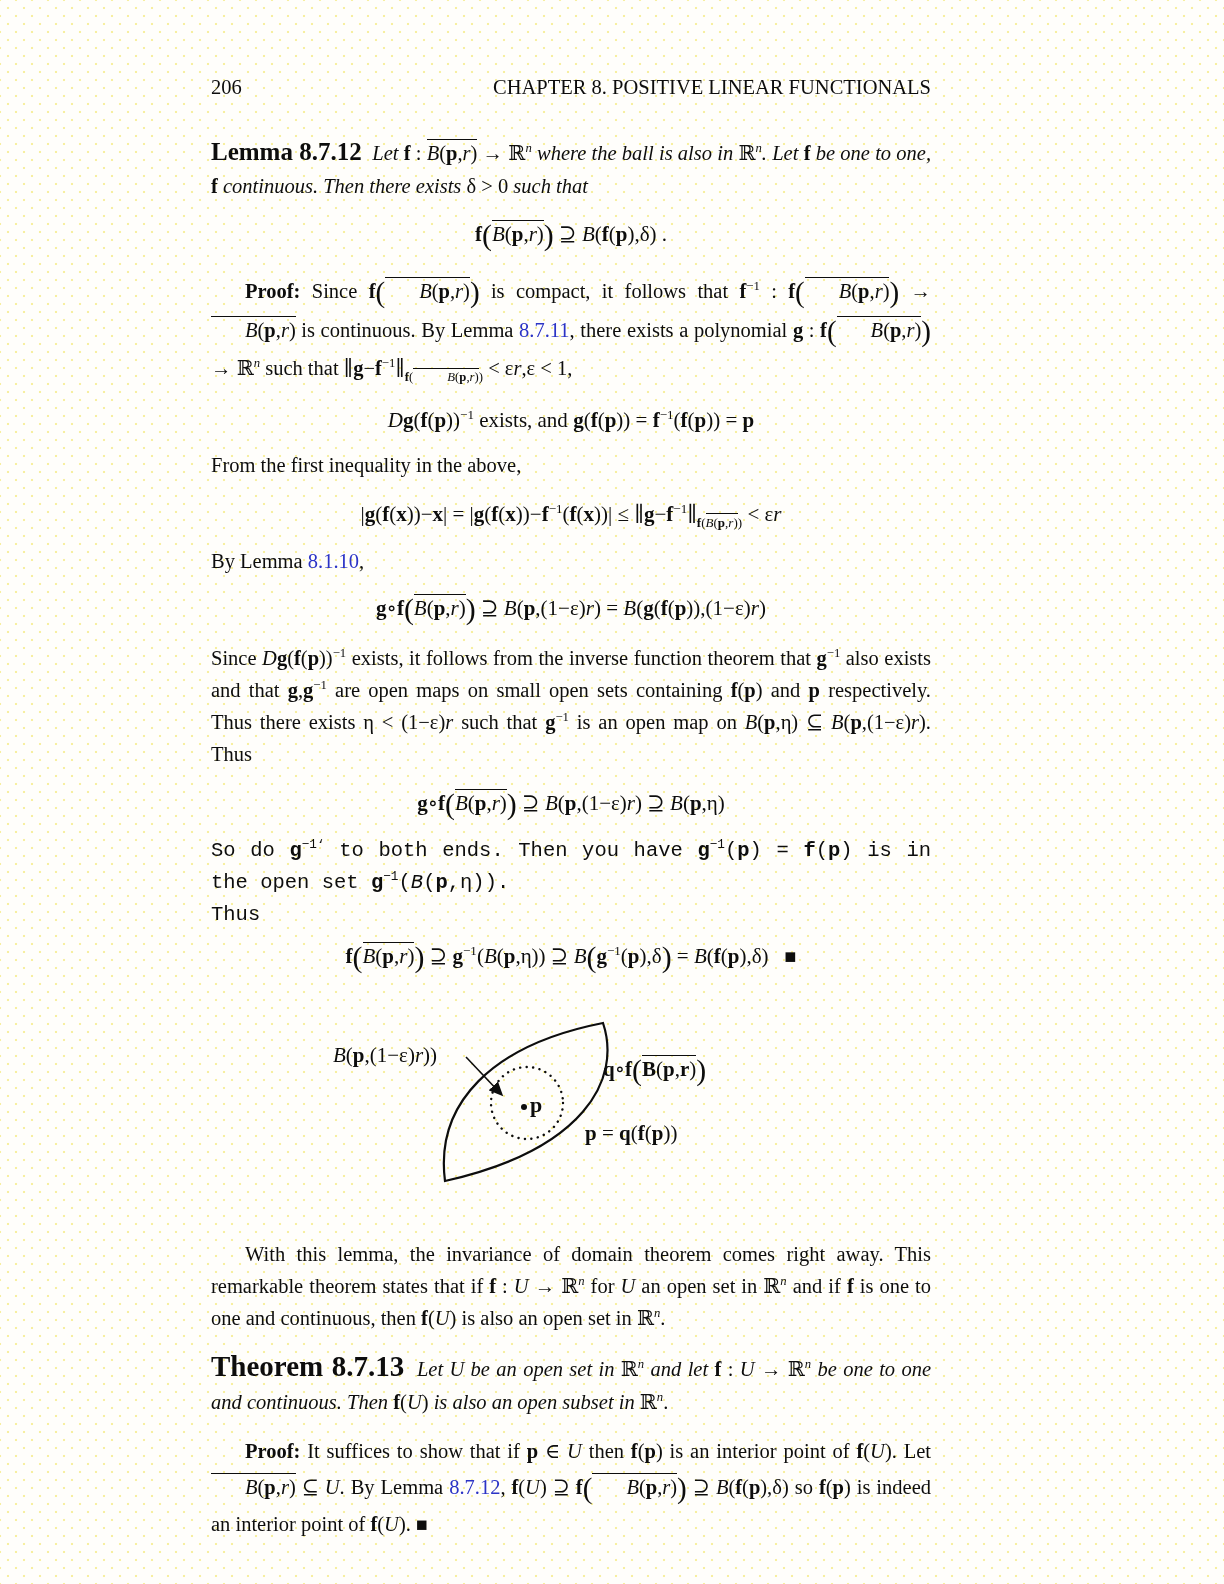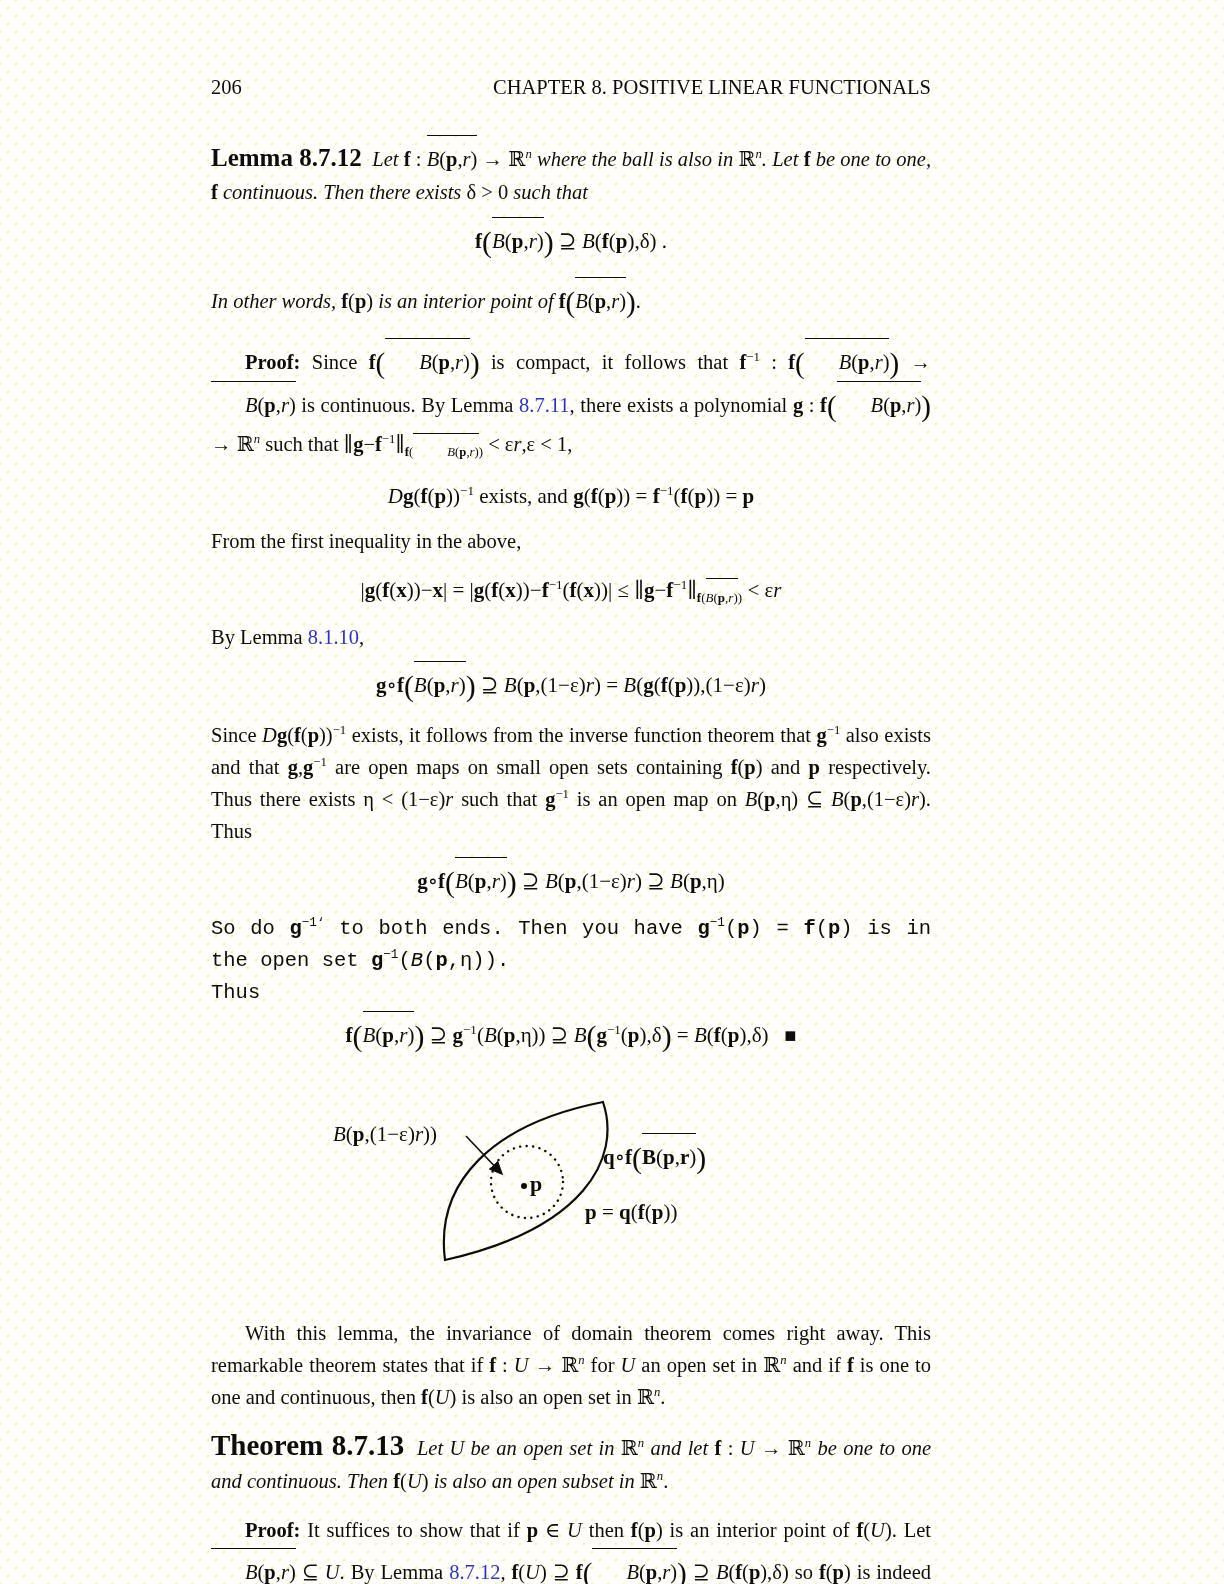--- a/index.html
+++ b/index.html
@@ -43,21 +43,21 @@
   .theorem-head { font-size: 29px; font-weight: bold; }
   .lemma-body { font-size: 20.5px; line-height: 33px; }
   .eq {
     font-size: 21px;
     text-align: center;
     line-height: 46px;
   }
   .ov {
     display: inline-block;
     border-top: 1.5px solid currentColor;
-    padding-top: 12px;
+    padding-top: 2px;
     line-height: 1.08;
   }
   sup { font-size: 62%; line-height: 0; }
   sub { font-size: 62%; line-height: 0; }
   .bp {
     font-size: 1.42em;
     font-weight: 400;
     font-style: normal;
     vertical-align: -0.13em;
     letter-spacing: 0;
@@ -94,21 +94,20 @@
     <span>CHAPTER 8.  POSITIVE LINEAR FUNCTIONALS</span>
   </div>
 
   <div class="para lemma-body">
     <span class="lemma-head">Lemma 8.7.12</span>&nbsp;
     <span><i>Let</i> <b>f</b> : <span class="ov"><i>B</i>(<b>p</b>,<i>r</i>)</span> → ℝ<sup><i>n</i></sup> <i>where the ball is also in</i> ℝ<sup><i>n</i></sup><i>. Let</i> <b>f</b> <i>be one to one,</i> <b>f</b> <i>continuous. Then there exists</i> δ &gt; 0 <i>such that</i></span>
   </div>
 
   <div class="eq" style="margin:8px 0 4px;"><b>f</b><span class="bp">(</span><span class="ov"><i>B</i>(<b>p</b>,<i>r</i>)</span><span class="bp">)</span> ⊇ <i>B</i>(<b>f</b>(<b>p</b>),δ) .</div>
 
-  <div class="para" style="margin-top:12px; line-height:44px;"><i>In other words,</i> <b>f</b>(<b>p</b>) <i>is an interior point of</i> <b>f</b><span class="bp">(</span><span class="ov"><i>B</i>(<b>p</b>,<i>r</i>)</span><span class="bp">)</span>.</div>
 
   <div class="para tall indent" style="margin-top:14px;"><b>Proof:</b> Since <b>f</b><span class="bp">(</span><span class="ov"><i>B</i>(<b>p</b>,<i>r</i>)</span><span class="bp">)</span> is compact, it follows that <b>f</b><sup>−1</sup> : <b>f</b><span class="bp">(</span><span class="ov"><i>B</i>(<b>p</b>,<i>r</i>)</span><span class="bp">)</span> → <span class="ov"><i>B</i>(<b>p</b>,<i>r</i>)</span> is continuous. By Lemma <span class="link">8.7.11</span>, there exists a polynomial <b>g</b> : <b>f</b><span class="bp">(</span><span class="ov"><i>B</i>(<b>p</b>,<i>r</i>)</span><span class="bp">)</span> → ℝ<sup><i>n</i></sup> such that ∥<b>g</b>−<b>f</b><sup>−1</sup>∥<sub><b>f</b>(<span class="ov"><i>B</i>(<b>p</b>,<i>r</i>)</span>)</sub> &lt; ε<i>r</i>,ε &lt; 1,</div>
 
   <div class="eq" style="margin:10px 0 6px;"><i>D</i><b>g</b>(<b>f</b>(<b>p</b>))<sup>−1</sup> exists, and <b>g</b>(<b>f</b>(<b>p</b>)) = <b>f</b><sup>−1</sup>(<b>f</b>(<b>p</b>)) = <b>p</b></div>
 
   <div class="para" style="margin-top:6px;">From the first inequality in the above,</div>
 
   <div class="eq" style="margin:10px 0 6px;">|<b>g</b>(<b>f</b>(<b>x</b>))−<b>x</b>| = |<b>g</b>(<b>f</b>(<b>x</b>))−<b>f</b><sup>−1</sup>(<b>f</b>(<b>x</b>))| ≤ ∥<b>g</b>−<b>f</b><sup>−1</sup>∥<sub><b>f</b>(<span class="ov"><i>B</i>(<b>p</b>,<i>r</i>)</span>)</sub> &lt; ε<i>r</i></div>
 
   <div class="para" style="margin-top:8px;">By Lemma <span class="link">8.1.10</span>,</div>

